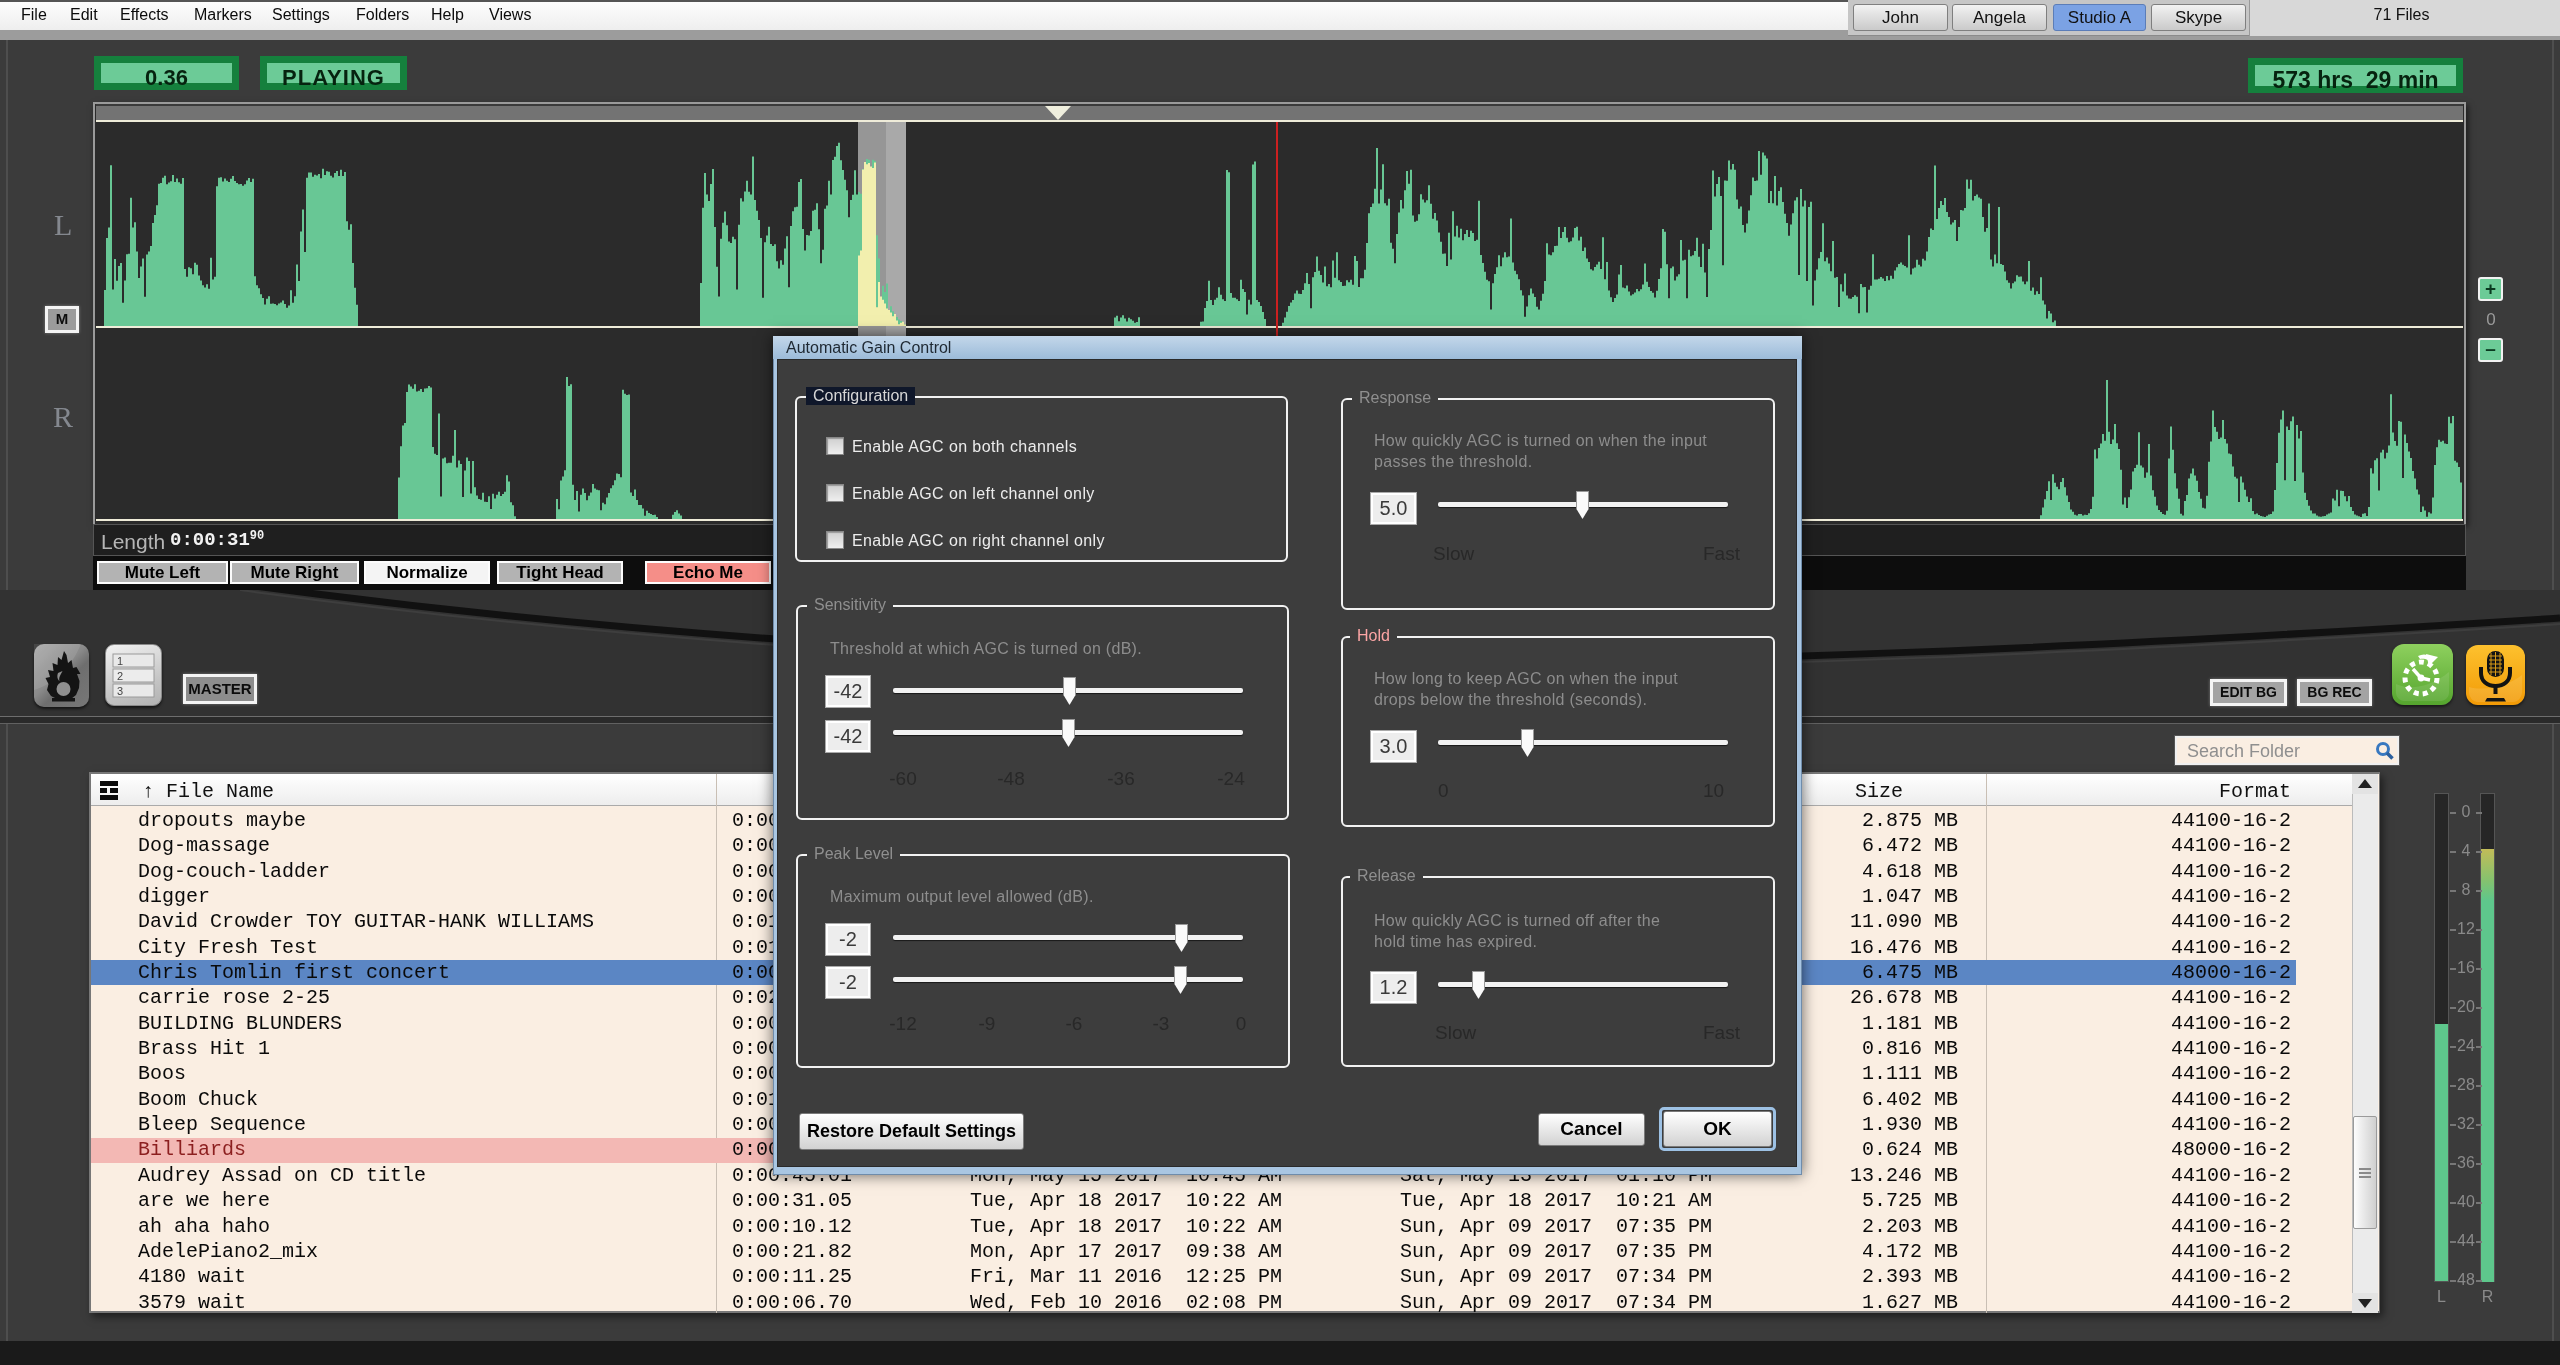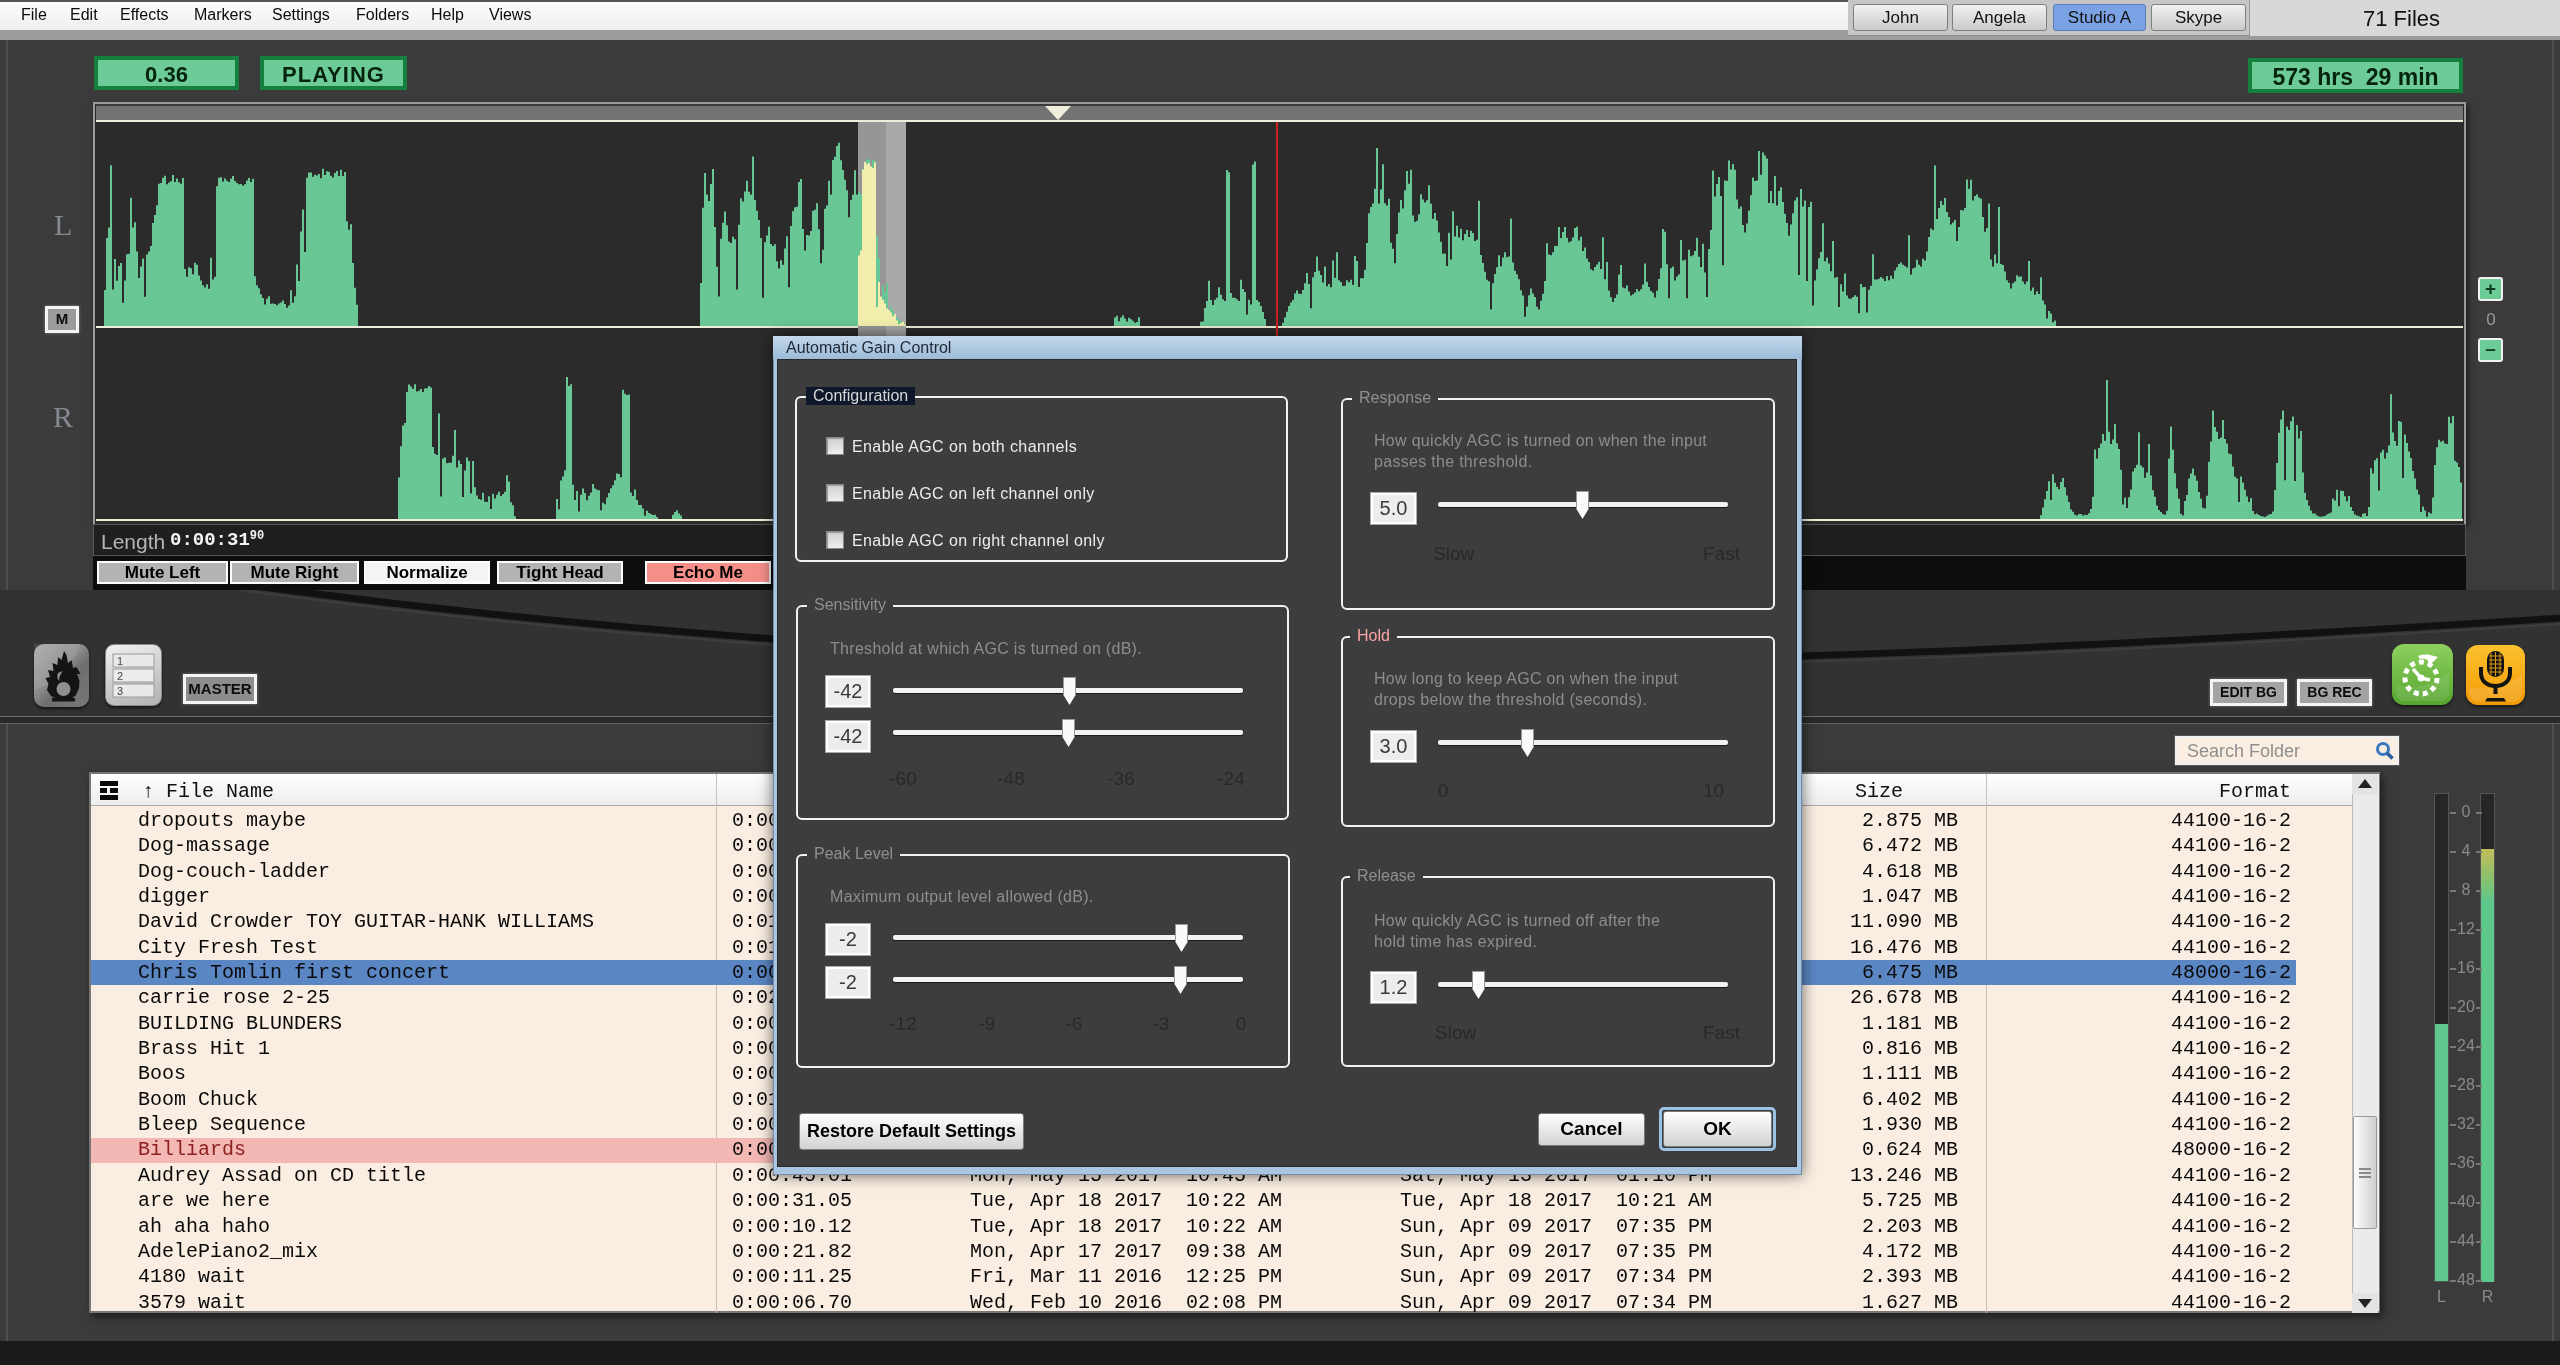--- a/index.html
+++ b/index.html
@@ -2,21 +2,21 @@
 <html><head><meta charset="utf-8"><style>
 html,body{margin:0;padding:0;width:2560px;height:1365px;overflow:hidden;background:#3b3b3b;
 font-family:"Liberation Sans",sans-serif;}
 *{box-sizing:border-box}
 .abs{position:absolute}
 .mono{font-family:"Liberation Mono",monospace}
 .grayBtn{position:absolute;border:3px solid #f4f4f4;background:#9b9b9b;color:#0c0c0c;
  text-align:center;font-weight:bold;box-shadow:0 0 3px rgba(255,255,255,.35)}
 .wBtn{position:absolute;border:2px solid #fcfcfc;background:#b3b3b3;color:#000;
  text-align:center;font-weight:bold;font-size:17px}
-.greenBadge{position:absolute;border:4px solid #15803d;background:#6ccb97;color:#06230f;
+.greenBadge{position:absolute;border:7px solid #15803d;background:#6ccb97;color:#06230f;
  text-align:center;font-weight:bold}
 .topbtn{position:absolute;top:4px;height:27px;border:1px solid #7f7f7f;border-radius:3px;
  background:linear-gradient(#f2f2f2,#cacaca);color:#111;font-size:17px;text-align:center;line-height:25px}
 .grp{position:absolute;border:2px solid #f2f2f2;border-radius:6px}
 .track{position:absolute;height:5px;background:#f2f2f2;border-radius:2px;box-shadow:0 1px 1px rgba(0,0,0,.6)}
 .thumb{position:absolute;width:13px;height:28px;background:#fafafa;
  clip-path:polygon(0 0,100% 0,100% 62%,50% 100%,0 62%);box-shadow:inset 0 0 0 1px #999}
 .vbox{position:absolute;background:#ededed;border:1px solid #aaa;box-shadow:inset 0 0 0 2px #fff;
  color:#3a3a3a;font-size:20px;text-align:center}
 .cb{position:absolute;width:18px;height:18px;background:linear-gradient(#cfcfcf,#efefef);
@@ -36,21 +36,21 @@
 <div class="abs" style="left:272px;top:6px;font-size:16px;color:#0b0b0b">Settings</div>
 <div class="abs" style="left:356px;top:6px;font-size:16px;color:#0b0b0b">Folders</div>
 <div class="abs" style="left:431px;top:6px;font-size:16px;color:#0b0b0b">Help</div>
 <div class="abs" style="left:489px;top:6px;font-size:16px;color:#0b0b0b">Views</div>
 <div class="abs" style="left:1848px;top:0;width:712px;height:36px;background:#c6c6c6;border-bottom:1px solid #8a8a8a"></div>
 <div class="abs" style="left:2249px;top:0;width:311px;height:36px;background:#d8d8d8;border-left:1px solid #999"></div>
 <div class="topbtn" style="left:1853px;width:95px;">John</div>
 <div class="topbtn" style="left:1952px;width:95px;">Angela</div>
 <div class="topbtn" style="left:2053px;width:93px;background:#7ba2e4;border-color:#5b7db8;">Studio A</div>
 <div class="topbtn" style="left:2151px;width:95px;">Skype</div>
-<div class="abs" style="left:2249px;top:6px;width:305px;text-align:center;font-size:22px;color:#111">71 Files</div>
+<div class="abs" style="left:2249px;top:6px;width:305px;text-align:center;font-size:16px;color:#111">71 Files</div>
 <div class="abs" style="left:6px;top:40px;width:2px;height:1301px;background:#4e4e4e"></div>
 <div class="abs" style="left:2552px;top:40px;width:2px;height:1301px;background:#4e4e4e"></div>
 <div class="greenBadge" style="left:94px;top:56px;width:145px;height:34px;font-size:22px;line-height:29px">0.36</div>
 <div class="greenBadge" style="left:260px;top:56px;width:147px;height:34px;font-size:22px;line-height:29px;letter-spacing:1px">PLAYING</div>
 <div class="greenBadge" style="left:2248px;top:58px;width:215px;height:35px;font-size:23px;line-height:30px">573 hrs&nbsp; 29 min</div>
 <div class="abs" style="left:93px;top:102px;width:2373px;height:422px;background:#2b2b2b;border:2px solid #9a9a9a;border-bottom:none;box-shadow:2px 3px 6px rgba(0,0,0,.55)"></div>
 <svg style="position:absolute;left:96px;top:104px" width="2367" height="418" viewBox="0 0 2367 418">
     <rect x="0" y="0" width="2367" height="16" fill="#737373"></rect>
     <rect x="0" y="0" width="2367" height="2" fill="#3a3a3a"></rect>
     <rect x="0" y="16" width="2367" height="2" fill="#efecd9"></rect>

